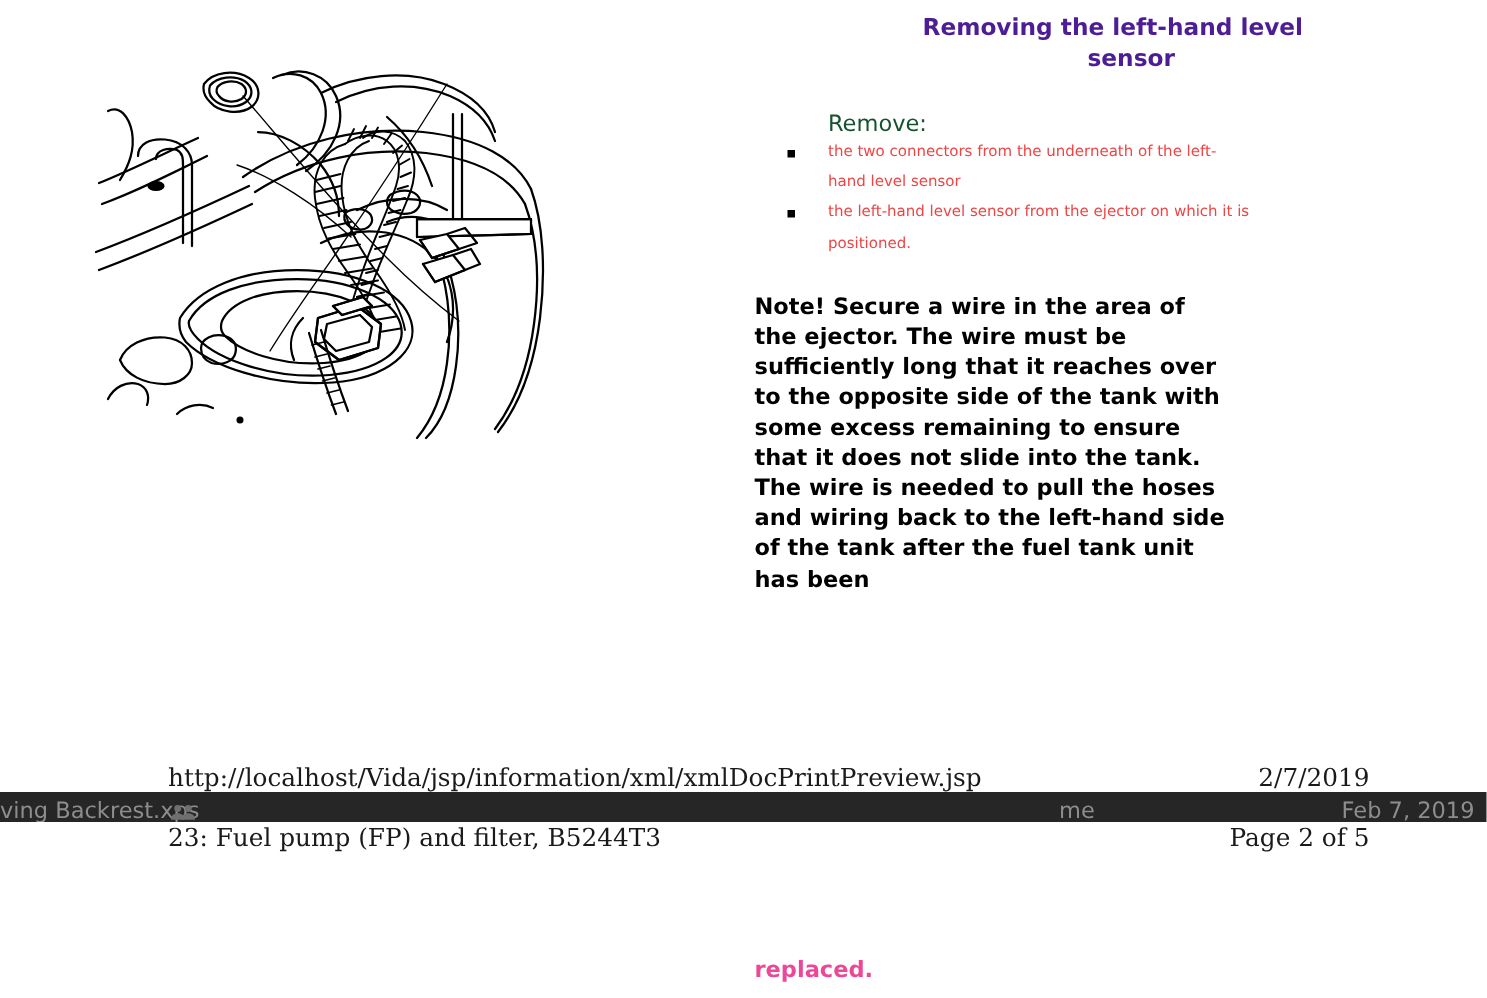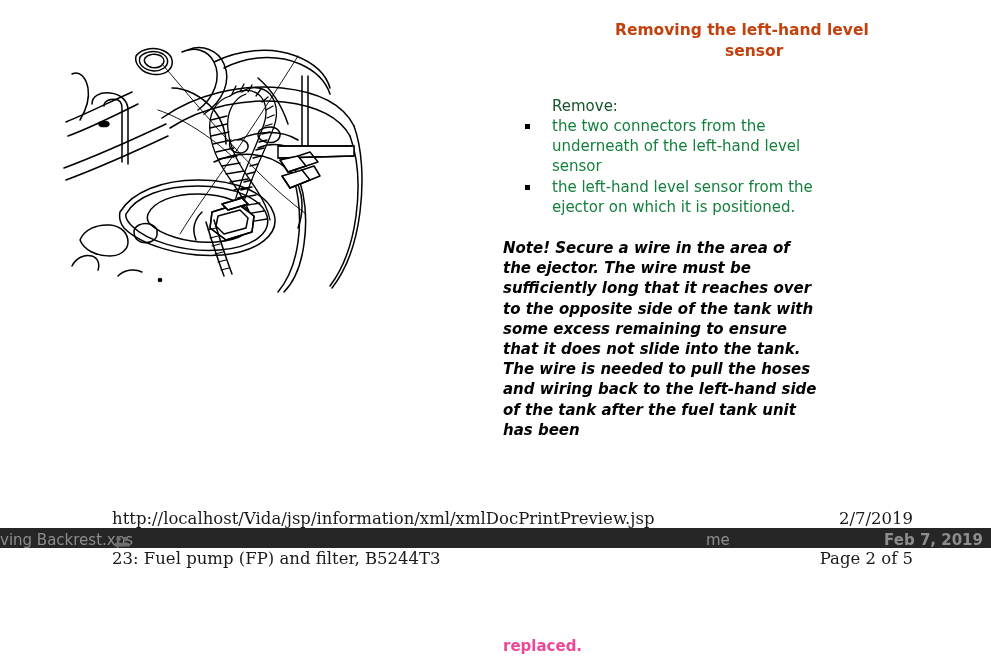--- a/index.html
+++ b/index.html
@@ -31,65 +31,64 @@
     position: absolute;
     left: 503px;
     top: 0;
     width: 330px;
   }
   .section-heading {
     font-family: "DejaVu Sans", sans-serif;
     font-weight: bold;
     font-size: 15.5px;
     line-height: 20.5px;
-    color: #c2410c;
-    margin: 12px;
+    color: #4c1d95;
+    margin: 0;
     padding: 8px 0 0 110px;
     text-indent: -110px;
     width: 180px;
     margin-left: 112px;
   }
   .intro-label {
     font-size: 15px;
     line-height: 20px;
     color: #14532d;
     margin: 0;
     padding: 23px 0 0 49px;
   }
   ul.remove-list {
     list-style: none;
     margin: 0;
     padding: 0 0 0 22px;
   }
   ul.remove-list li {
     position: relative;
-    font-size: 15px;
+    font-size: 10px;
     line-height: 20.2px;
-    color: #15803d;
+    color: #ef4444;
     padding-left: 27px;
     margin: 0;
   }
   ul.remove-list li::before {
     content: "";
     position: absolute;
     left: 0;
     top: 8px;
     width: 5px;
     height: 5px;
     background: #000000;
   }
   .note-block {
     font-size: 15px;
     line-height: 20.2px;
     font-weight: bold;
     color: #000000;
     margin: 0;
     padding: 21px 0 0 0;
     width: 320px;
-    font-style: italic;
   }
 
   
   .footer-row {
     position: absolute;
     left: 0;
     width: 991px;
     font-family: "DejaVu Serif", serif;
     font-size: 16.5px;
     color: #1a1a1a;
@@ -149,21 +148,20 @@
   }
   #overlay-bar .ob-col {
     position: absolute;
     left: 706px;
     top: 3px;
   }
   #overlay-bar .ob-date {
     position: absolute;
     right: 8px;
     top: 3px;
-    font-weight: bold;
   }
 </style>
 </head>
 <body>
 
 <div id="illustration">
   <svg viewBox="0 0 330 250" xmlns="http://www.w3.org/2000/svg" fill="none" stroke="#000000" stroke-width="1.5" stroke-linecap="round" stroke-linejoin="round">
 
     <path d="M10 30 C18 26 24 34 26 44 C28 56 24 66 18 76"></path>
     <path d="M4 78 C24 70 48 58 70 48"></path>

